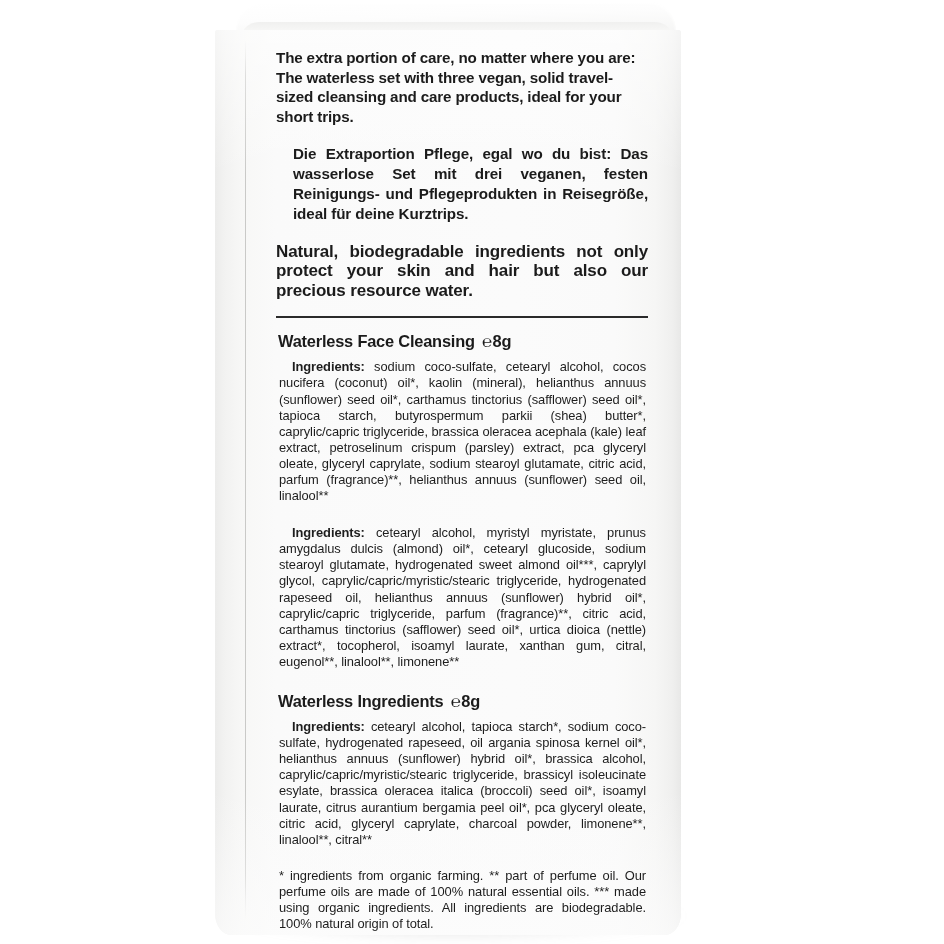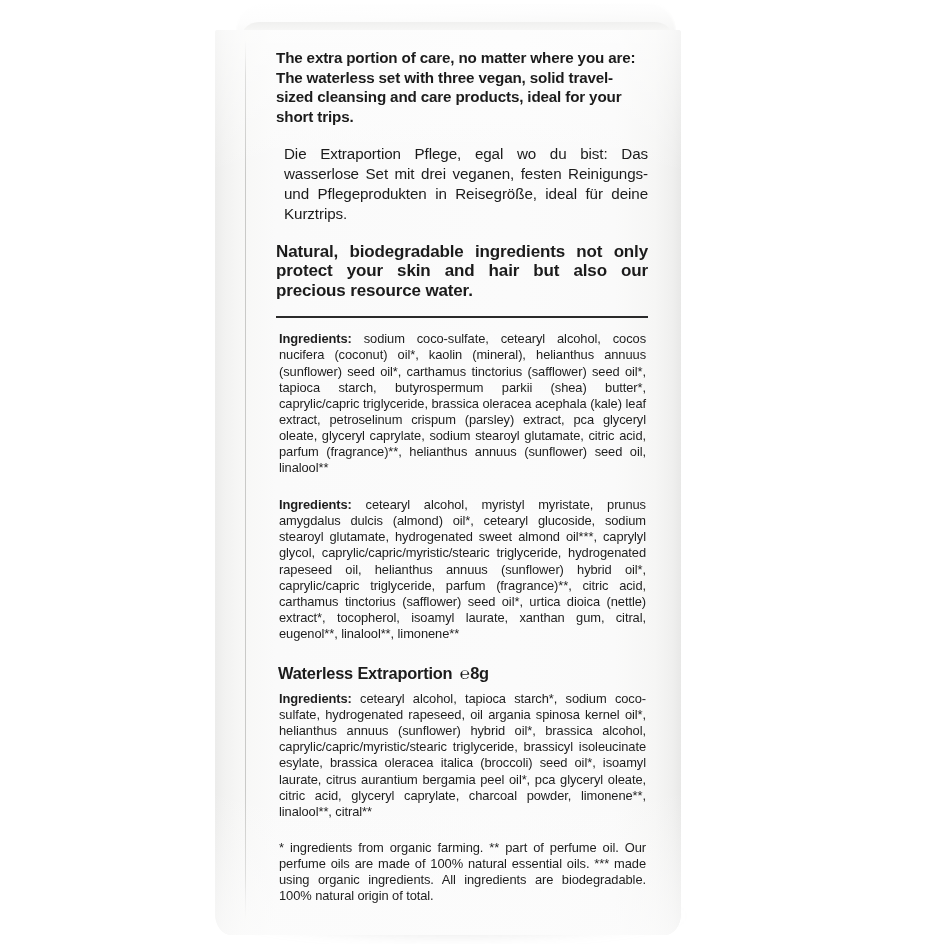--- a/index.html
+++ b/index.html
@@ -102,23 +102,23 @@
     line-height: 19.6px;
     font-weight: 700;
     letter-spacing: -0.15px;
     margin: 0;
     text-align: left;
   }
 
   .intro-de {
     font-size: 15.2px;
     line-height: 19.8px;
-    font-weight: 400;
+    font-weight: 700;
     letter-spacing: -0.1px;
-    margin: 18px 0 0 8px;
+    margin: 18px 0 0 17px;
     text-align: justify;
   }
 
   .claim-bold {
     font-size: 17px;
     line-height: 19.6px;
     font-weight: 700;
     letter-spacing: -0.15px;
     margin: 18px 0 0 0;
     text-align: justify;
@@ -160,20 +160,21 @@
     font-size: 12.9px;
     line-height: 16.1px;
     letter-spacing: -0.08px;
     text-align: justify;
     margin: 0 0 0 3px;
     width: 367px;
     color: #1d1d1d;
   }
   .ing-label {
     font-weight: 700;
+    margin-left: 13px;
   }
 
   .footnotes {
     font-size: 12.9px;
     line-height: 16.1px;
     letter-spacing: -0.08px;
     text-align: justify;
     margin: 20px 0 0 3px;
     width: 367px;
     color: #1d1d1d;
@@ -195,30 +196,33 @@
 
     <p class="intro-bold">The extra portion of care, no matter where you are: The waterless set with three vegan, solid travel-sized cleansing and care products, ideal for your short trips.</p>
 
     <p class="intro-de">Die Extraportion Pflege, egal wo du bist: Das wasserlose Set mit drei veganen, festen Reinigungs- und Pflegeprodukten in Reisegröße, ideal für deine Kurztrips.</p>
 
     <p class="claim-bold">Natural, biodegradable ingredients not only protect your skin and hair but also our precious resource water.</p>
 
     <div class="rule"></div>
 
     <div class="product">
+      <div class="product-head">
+        <span>Waterless Face Cleansing</span><span class="weight"><span class="est-sign">℮</span><span>8g</span></span>
+      </div>
       <p class="ingredients"><span class="ing-label">Ingredients:</span><span> sodium coco-sulfate, cetearyl alcohol, cocos nucifera (coconut) oil*, kaolin (mineral), helianthus annuus (sunflower) seed oil*, carthamus tinctorius (safflower) seed oil*, tapioca starch, butyrospermum parkii (shea) butter*, caprylic/capric triglyceride, brassica oleracea acephala (kale) leaf extract, petroselinum crispum (parsley) extract, pca glyceryl oleate, glyceryl caprylate, sodium stearoyl glutamate, citric acid, parfum (fragrance)**, helianthus annuus (sunflower) seed oil, linalool**</span></p>
     </div>
 
     <div class="product">
       <p class="ingredients"><span class="ing-label">Ingredients:</span><span> cetearyl alcohol, myristyl myristate, prunus amygdalus dulcis (almond) oil*, cetearyl glucoside, sodium stearoyl glutamate, hydrogenated sweet almond oil***, caprylyl glycol, caprylic/capric/myristic/stearic triglyceride, hydrogenated rapeseed oil, helianthus annuus (sunflower) hybrid oil*, caprylic/capric triglyceride, parfum (fragrance)**, citric acid, carthamus tinctorius (safflower) seed oil*, urtica dioica (nettle) extract*, tocopherol, isoamyl laurate, xanthan gum, citral, eugenol**, linalool**, limonene**</span></p>
     </div>
 
     <div class="product">
       <div class="product-head">
-        <span>Waterless Extraportion</span><span class="weight"><span class="est-sign">℮</span><span>8g</span></span>
+        <span>Waterless Ingredients</span><span class="weight"><span class="est-sign">℮</span><span>8g</span></span>
       </div>
       <p class="ingredients"><span class="ing-label">Ingredients:</span><span> cetearyl alcohol, tapioca starch*, sodium coco-sulfate, hydrogenated rapeseed, oil argania spinosa kernel oil*, helianthus annuus (sunflower) hybrid oil*, brassica alcohol, caprylic/capric/myristic/stearic triglyceride, brassicyl isoleucinate esylate, brassica oleracea italica (broccoli) seed oil*, isoamyl laurate, citrus aurantium bergamia peel oil*, pca glyceryl oleate, citric acid, glyceryl caprylate, charcoal powder, limonene**, linalool**, citral**</span></p>
     </div>
 
     <p class="footnotes">* ingredients from organic farming. ** part of perfume oil. Our perfume oils are made of 100% natural essential oils. *** made using organic ingredients. All ingredients are biodegradable. 100% natural origin of total.</p>
 
   </div>
 </div>
 
 </body></html>

